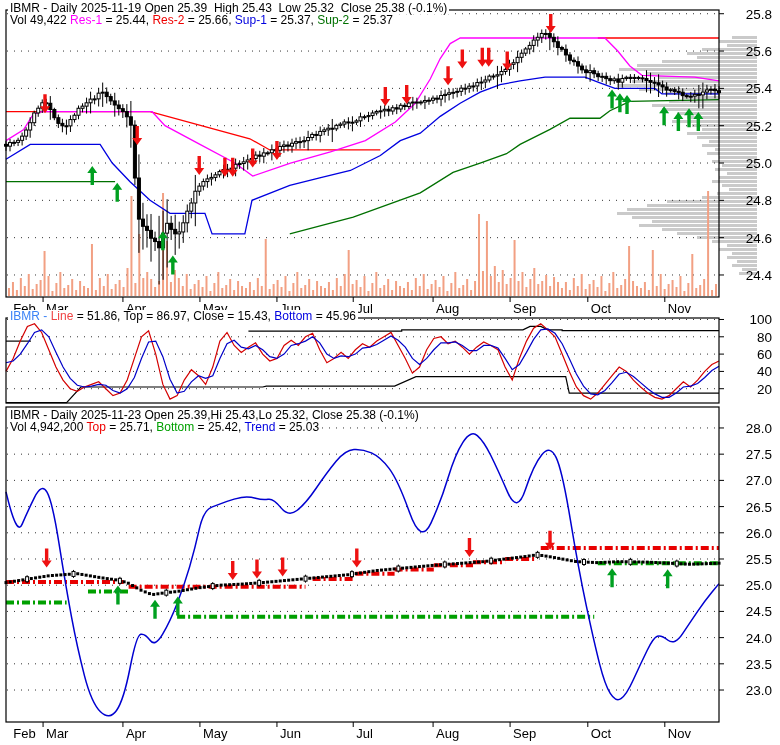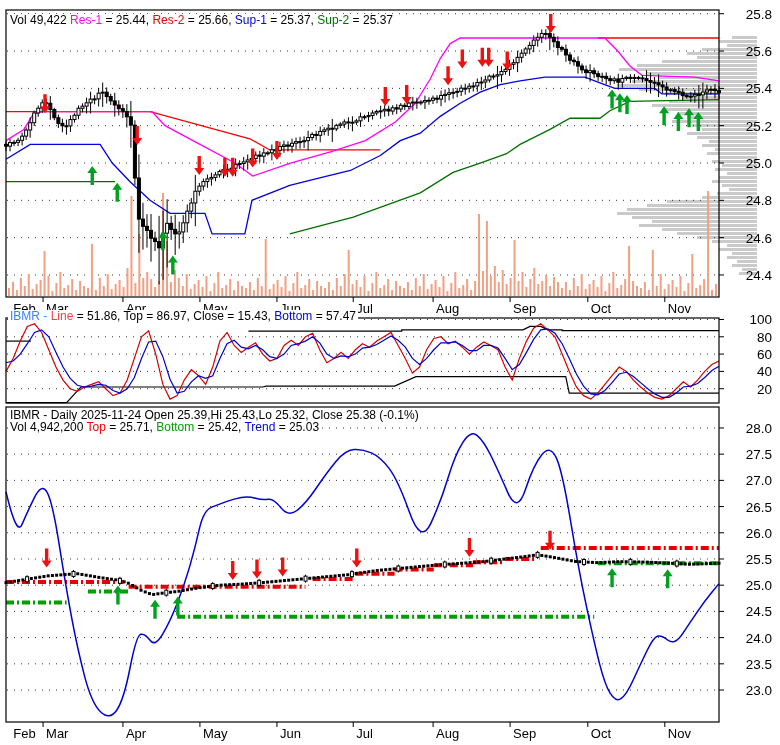--- a/index.html
+++ b/index.html
@@ -965,17 +965,18 @@
       <polygon points="356.796,567.5274542429283 351.796,560.5274542429283 355.096,560.5274542429283 355.096,548.5274542429283 358.496,548.5274542429283 358.496,560.5274542429283 361.796,560.5274542429283" fill="#ee1111"></polygon>
       <polygon points="469.45,557.0449251247919 464.45,550.0449251247919 467.75,550.0449251247919 467.75,538.0449251247919 471.15,538.0449251247919 471.15,550.0449251247919 474.45,550.0449251247919" fill="#ee1111"></polygon>
       <polygon points="550.019,549.7071547420965 545.019,542.7071547420965 548.319,542.7071547420965 548.319,530.7071547420965 551.719,530.7071547420965 551.719,542.7071547420965 555.019,542.7071547420965" fill="#ee1111"></polygon>
       <polygon points="117.941,585.5823627287853 112.941,592.5823627287853 116.241,592.5823627287853 116.241,604.5823627287853 119.641,604.5823627287853 119.641,592.5823627287853 122.941,592.5823627287853" fill="#00a020"></polygon>
       <polygon points="155.017,599.7337770382695 150.017,606.7337770382695 153.317,606.7337770382695 153.317,618.7337770382695 156.71699999999998,618.7337770382695 156.71699999999998,606.7337770382695 160.017,606.7337770382695" fill="#00a020"></polygon>
       <polygon points="177.833,596.5890183028287 172.833,603.5890183028287 176.133,603.5890183028287 176.133,615.5890183028287 179.533,615.5890183028287 179.533,603.5890183028287 182.833,603.5890183028287" fill="#00a020"></polygon>
       <polygon points="612.05,568.2861896838602 607.05,575.2861896838602 610.3499999999999,575.2861896838602 610.3499999999999,587.2861896838602 613.75,587.2861896838602 613.75,575.2861896838602 617.05,575.2861896838602" fill="#00a020"></polygon>
       <polygon points="667.664,569.3344425956739 662.664,576.3344425956739 665.9639999999999,576.3344425956739 665.9639999999999,588.3344425956739 669.364,588.3344425956739 669.364,576.3344425956739 672.664,576.3344425956739" fill="#00a020"></polygon>
       <rect x="6" y="407" width="713" height="315" fill="none" stroke="#000" stroke-width="1.2"></rect>
     </svg>
+  <div class="hdr" style="left:8px;top:2px">IBMR - Daily 2025-11-19 Open 25.39  High 25.43  Low 25.32  Close 25.38 (-0.1%)</div>
   <div class="hdr" style="left:8px;top:14px" id="h-price2"><span style="color: rgb(0, 0, 0);">Vol 49,422 </span><span style="color: rgb(255, 0, 255);">Res-1</span><span style="color: rgb(0, 0, 0);"> = 25.44, </span><span style="color: rgb(238, 0, 0);">Res-2</span><span style="color: rgb(0, 0, 0);"> = 25.66, </span><span style="color: rgb(0, 0, 224);">Sup-1</span><span style="color: rgb(0, 0, 0);"> = 25.37, </span><span style="color: rgb(0, 112, 0);">Sup-2</span><span style="color: rgb(0, 0, 0);"> = 25.37</span></div>
-  <div class="hdr" style="left:8px;top:310px" id="h-osc"><span style="color: #3b82f6;">IBMR - </span><span style="color: #ef4444;">Line</span><span style="color: rgb(0, 0, 0);"> = 51.86, Top = 86.97, Close = 15.43, </span><span style="color: rgb(0, 0, 224);">Bottom</span><span style="color: rgb(0, 0, 0);"> = 57.47</span></div>
-  <div class="hdr" style="left:8px;top:409px">IBMR - Daily 2025-11-24 Open 25.39,Hi 25.43,Lo 25.32, Close 25.38 (-0.1%)</div>
+  <div class="hdr" style="left:8px;top:310px" id="h-osc"><span style="color: #3b82f6;">IBMR - </span><span style="color: #ef4444;">Line</span><span style="color: rgb(0, 0, 0);"> = 51.86, Top = 86.97, Close = 15.43, </span><span style="color: rgb(0, 0, 224);">Bottom</span><span style="color: rgb(0, 0, 0);"> = 45.96</span></div>
+  <div class="hdr" style="left:8px;top:409px">IBMR - Daily 2025-11-23 Open 25.39,Hi 25.43,Lo 25.32, Close 25.38 (-0.1%)</div>
   <div class="hdr" style="left:8px;top:421px" id="h-trend2"><span style="color: rgb(0, 0, 0);">Vol 4,942,200 </span><span style="color: rgb(238, 0, 0);">Top</span><span style="color: rgb(0, 0, 0);"> = 25.71, </span><span style="color: rgb(0, 160, 0);">Bottom</span><span style="color: rgb(0, 0, 0);"> = 25.42, </span><span style="color: rgb(0, 0, 224);">Trend</span><span style="color: rgb(0, 0, 0);"> = 25.03</span></div>
 </div>
 
 </body></html>

